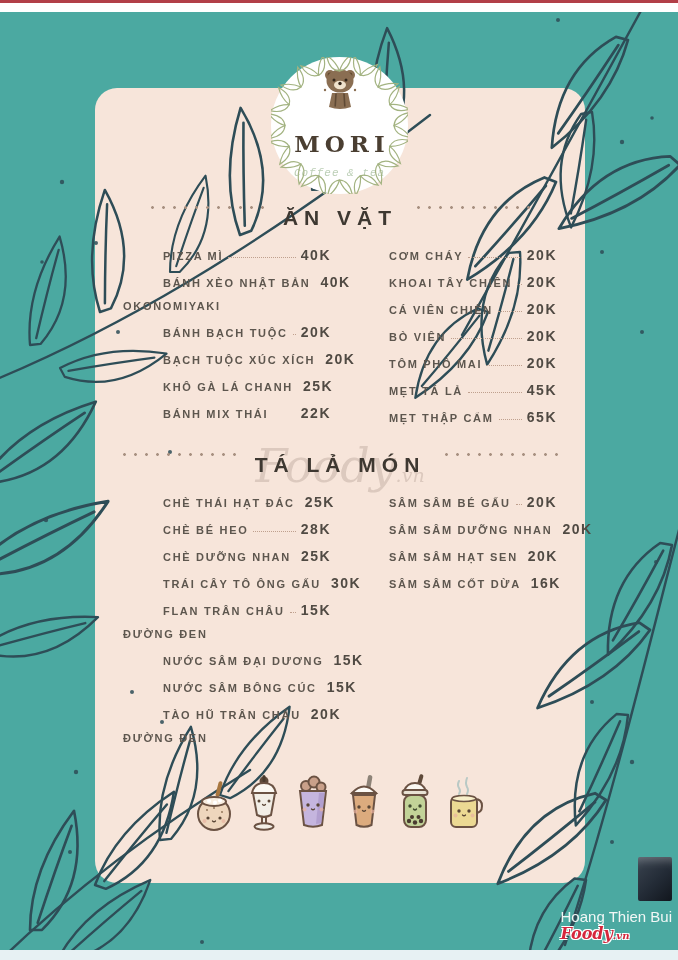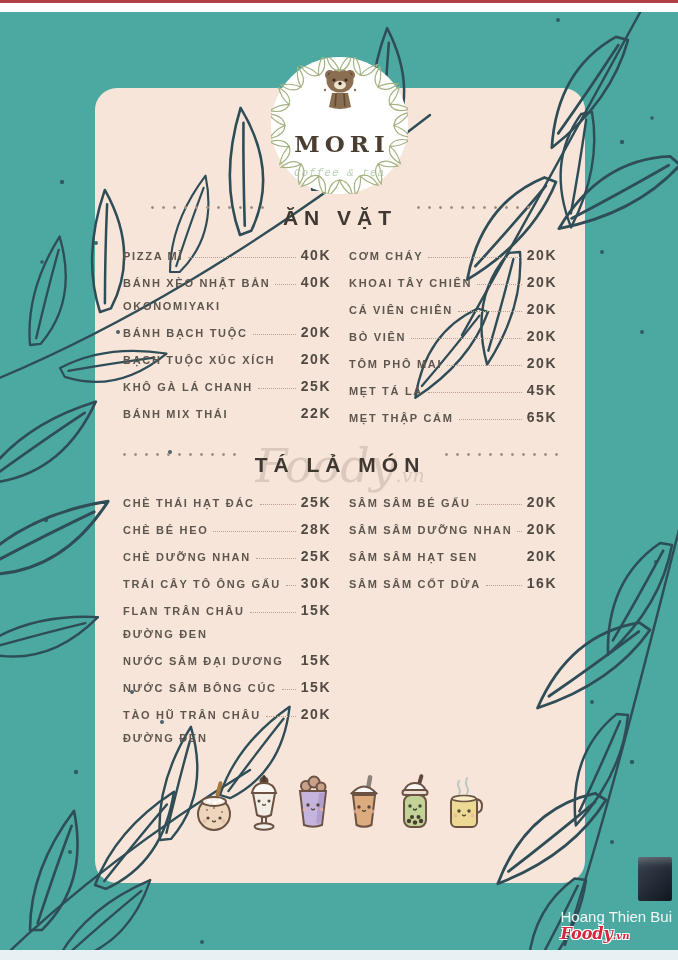--- a/index.html
+++ b/index.html
@@ -40,21 +40,21 @@
     background:radial-gradient(circle,#a8range 0,transparent 0);
     background-image:radial-gradient(circle,#a89080 1.3px,transparent 1.5px);
     background-size:11px 3px;background-repeat:repeat-x;background-position:left center;}
   .sec-title{font-size:21px;font-weight:bold;letter-spacing:6px;color:#3e3831;white-space:nowrap;}
 
   .cols{display:flex;gap:18px;padding:16px 28px 0 28px;}
   .col{flex:1;min-width:0;display:flex;flex-direction:column;}
 
   .mi{margin-bottom:12px;}
   .mi-top{display:flex;align-items:baseline;line-height:14px;}
-  .nm{font-size:11px;letter-spacing:1.7px;color:#5d564e;font-weight:bold;white-space:nowrap;}
+  .nm{font-size:11px;letter-spacing:1.7px;color:#5d564e;font-weight:bold;white-space:nowrap;margin-left:40px;}
   .nm2{font-size:11px;letter-spacing:1.7px;color:#5d564e;font-weight:bold;line-height:13px;margin-top:10px;}
   .ld{flex:1;border-bottom:1px dotted #bfa08e;margin:0 5px;transform:translateY(-2px);}
   .ld.noline{border-bottom:none;}
   .pr{font-size:14px;letter-spacing:1.5px;color:#504a43;font-weight:bold;white-space:nowrap;}
 
   .watermark{
     position:absolute;left:0;right:0;top:358px;text-align:center;z-index:0;
     font-family:"DejaVu Serif","Liberation Serif",serif;font-style:italic;
     font-size:46px;color:rgba(186,166,156,.45);pointer-events:none;line-height:40px;
   }

